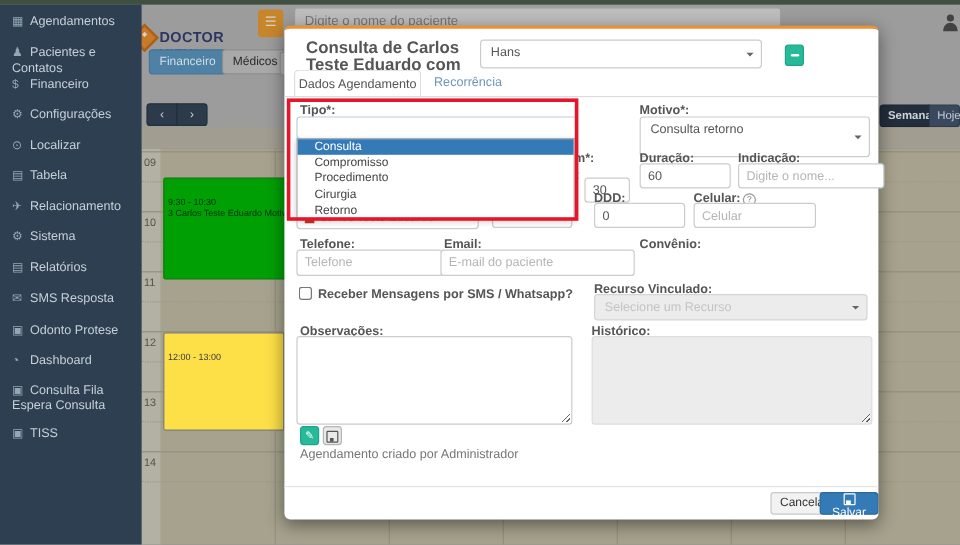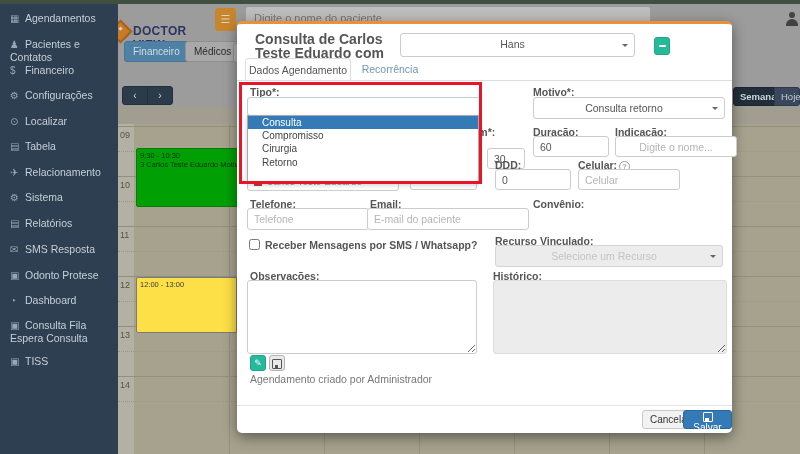--- a/index.html
+++ b/index.html
@@ -33,46 +33,46 @@
   #semana-btn{left:733px;top:87px;width:42px;height:19px;background:#232e3b;border:1px solid #1c2631;color:#cdd5dc;font-size:9.5px;cursor:pointer;border-radius:3px 0 0 3px;font-weight:bold;}
   #hoje-btn{left:774px;top:87px;width:26px;height:19px;background:#39485c;border:1px solid #2d3a4b;color:#c4cdd6;font-size:9.5px;cursor:pointer;border-radius:0 3px 3px 0;}
   
   #cal-head{left:118px;top:106px;width:682px;height:18px;background:#a19d91;border-bottom:1px solid #8d8a7a;}
   #cal-gutter{left:118px;top:124px;width:16px;height:330px;background:#b3b0a4;border-right:1px solid #9b9889;}
   #cal-main{left:134px;top:124px;width:666px;height:330px;background:#a6a28d;}
   .hrow{position:absolute;left:118px;width:682px;height:50px;border-top:1px solid #93907e;}
   .hrow:after{content:"";position:absolute;left:0;top:24px;width:682px;border-top:1px dotted #9c9887;}
   .hlabel{position:absolute;left:2px;top:3px;font-size:9px;color:#565349;}
   .vline{position:absolute;top:124px;width:0;height:330px;border-left:1px solid #95917f;}
-  .event{position:absolute;border-radius:2px;overflow:hidden;font-size:7.5px;line-height:9px;padding:2px 3px;cursor:pointer;}
+  .event{position:absolute;border-radius:2px;overflow:hidden;font-size:7.5px;line-height:9px;padding:15px 3px;cursor:pointer;}
   #event-green{left:136px;top:148px;width:100px;height:53px;background:#00a005;border:1px solid #0b7a0b;color:#06300a;}
   #event-gray{left:136px;top:277px;width:93px;height:50px;background:#fde047;border:1px solid #7c7c7c;color:#3a3a3a;}
   
   #modal{left:237px;top:21px;width:495px;height:409px;background:#fff;border-top:3px solid #e8913a;border-radius:5px;box-shadow:0 4px 14px rgba(0,0,0,.45);z-index:10;}
   #modal .lbl{position:absolute;font-size:10.5px;font-weight:bold;color:#555;}
   #modal input[type=text]{position:absolute;border:1px solid #ccc;border-radius:3px;font-size:10.5px;color:#555;padding:0 6px;font-family:inherit;}
   #modal input::placeholder, .ph{color:#b5b5b5;}
-  .selbox{position:absolute;border:1px solid #ccc;border-radius:3px;background:#fff;font-size:10.5px;color:#555;padding:4px 18px 0 8px;cursor:pointer;box-sizing:border-box;text-align:center;}
+  .selbox{position:absolute;border:1px solid #ccc;border-radius:3px;background:#fff;font-size:10.5px;color:#555;padding:4px 18px 0 8px;cursor:pointer;box-sizing:border-box;}
   #modal-title{left:18px;top:8px;width:140px;font-size:14px;font-weight:bold;color:#555;line-height:14px;}
   #prof-select{left:163px;top:9px;width:235px;height:24px;}
   #prof-add-btn{left:417px;top:13px;width:16px;height:18px;background:#26b99a;border:1px solid #1fa588;border-radius:3px;cursor:pointer;}
   #prof-add-btn i{position:absolute;left:4px;top:7px;width:7px;height:2px;background:#fff;border-radius:1px;}
   .tab{position:absolute;top:34px;height:22px;font-size:10.5px;line-height:22px;text-align:center;cursor:pointer;}
   #tab-dados{left:8px;width:104px;background:#fff;border:1px solid #ddd;border-bottom:none;border-radius:4px 4px 0 0;color:#555;}
   #tab-recorrencia{left:118px;width:70px;color:#6c97b8;}
   #tab-line{position:absolute;left:0;top:56px;width:495px;border-top:1px solid #ddd;}
   #tipo-select{left:10px;top:73px;width:234px;height:19px;border:1px solid #b9cede;}
   #dropdown{position:absolute;left:10px;top:91px;width:230px;height:66px;background:#fff;border:1px solid #aaa;box-shadow:0 2px 5px rgba(0,0,0,.2);z-index:30;}
   .dd-item{height:13.2px;line-height:13.2px;font-size:10px;color:#444;padding-left:14px;cursor:pointer;}
   .dd-item.sel{background:#337ab7;color:#fff;}
   #red-rect{position:absolute;left:2px;top:58px;width:237px;height:96px;border:3px solid #e8152a;z-index:40;pointer-events:none;}
   #fim-box{left:250px;top:112px;width:24px;height:19px;margin-top:12px;}
   #fim-colon{position:absolute;left:243px;top:116px;font-size:10.5px;color:#555;}
   #dur-box{left:296px;top:112px;width:62px;height:19px;}
-  #ind-input{left:378px;top:112px;width:108px;height:19px;text-align:center;}
+  #ind-input{left:378px;top:112px;width:108px;height:19px;}
   #data-box{position:absolute;left:173px;top:142px;width:65px;height:22px;border:1px solid #ccc;border-radius:3px;}
   #pac-box{position:absolute;left:10px;top:142px;width:150px;height:23px;border:1px solid #ccc;border-radius:3px;font-size:10px;color:#999;}
   #pac-box .person{position:absolute;left:6px;top:9px;width:8px;height:10px;}
   #pac-box .person .head{position:absolute;left:2px;top:0;width:4px;height:4px;border-radius:50%;background:#c0392b;}
   #pac-box .person .body{position:absolute;left:0;top:5px;width:8px;height:5px;border-radius:4px 4px 0 0;background:#c0392b;}
   #pac-name{position:absolute;left:18px;top:9px;white-space:nowrap;}
   #ddd-box{left:258px;top:145px;width:62px;height:19px;}
   #cel-input{left:341px;top:145px;width:88px;height:19px;}
   #cel-help{position:absolute;left:382px;top:137px;width:9px;height:9px;border:1px solid #999;border-radius:50%;font-size:7px;line-height:9px;text-align:center;color:#777;}
   #tel-input{left:10px;top:184px;width:108px;height:20px;}
@@ -182,21 +182,21 @@
       </button>
 
     <div class="tab" id="tab-dados">Dados Agendamento</div>
     <div class="tab" id="tab-recorrencia">Recorrência</div>
     <div id="tab-line"></div>
 
     <div class="lbl" style="left:13px;top:62px">Tipo*:</div>
     <div class="selbox" id="tipo-select"></div>
 
     <div class="lbl" style="left:296px;top:62px">Motivo*:</div>
-    <div class="selbox" style="left:296px;top:73px;width:192px;height:22px"><span>Consulta retorno</span><span class="caret"></span></div>
+    <div class="selbox" style="left:296px;top:73px;width:192px;height:34px"><span>Consulta retorno</span><span class="caret"></span></div>
 
     <div class="lbl" style="left:232px;top:102px;z-index:1">Fim*:</div>
     <span id="fim-colon">:</span>
     <input type="text" id="fim-box" value="30" style="">
     <div class="lbl" style="left:296px;top:102px">Duração:</div>
     <input type="text" id="dur-box" value="60" style="">
     <div class="lbl" style="left:378px;top:102px">Indicação:</div>
     <input type="text" id="ind-input" placeholder="Digite o nome..." style="">
 
     <div id="pac-box">
@@ -233,19 +233,20 @@
     <button id="disk-btn"><span class="floppy"><i></i></span></button>
     <div id="created-by">Agendamento criado por Administrador</div>
 
     <div id="foot-line"></div>
     <button id="cancel-btn">Cancelar</button>
     <button id="save-btn"><span class="floppy white"><i></i></span> <span>Salvar</span></button>
 
     <div id="dropdown">
       <div class="dd-item sel">Consulta</div>
       <div class="dd-item">Compromisso</div>
+      <div class="dd-item">Procedimento</div>
       <div class="dd-item">Cirurgia</div>
       <div class="dd-item">Retorno</div>
     </div>
 
     <div id="red-rect"></div>
   </div>
 </div>
 
 </body></html>

